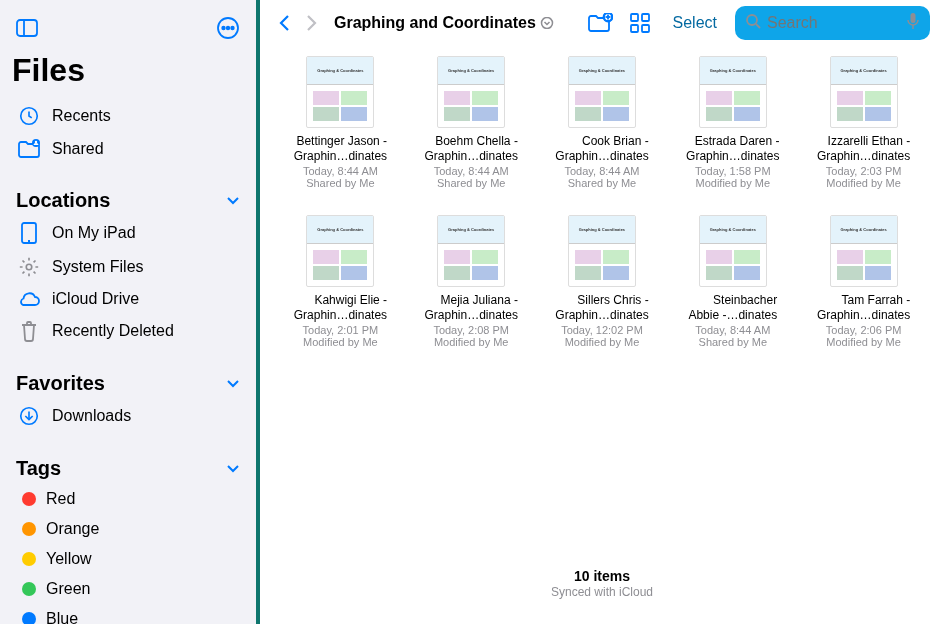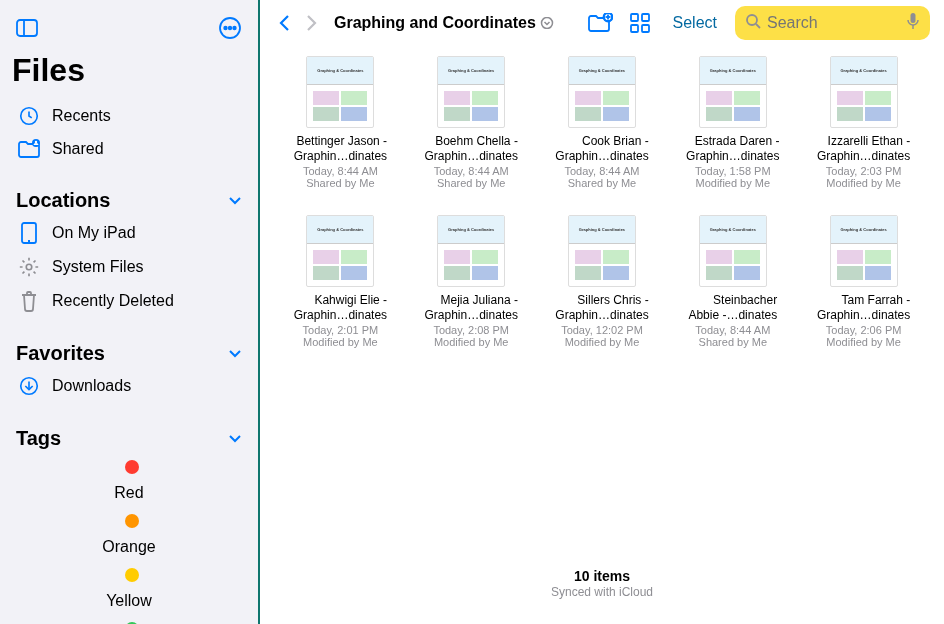--- a/index.html
+++ b/index.html
@@ -1,40 +1,40 @@
 <!DOCTYPE html>
 <html><head>
   <meta charset="utf-8">
   <style>
     * { margin: 0; padding: 0; box-sizing: border-box; font-family: -apple-system, BlinkMacSystemFont, "Segoe UI", Helvetica, Arial, sans-serif; }
     body { width: 944px; height: 624px; overflow: hidden; display: flex; background: #fff; }
     
-    .sidebar { width: 260px; height: 100%; background: #f2f2f7; border-right: 2px solid #0f766e; padding: 12px; overflow: hidden; position: relative; }
+    .sidebar { width: 260px; height: 100%; background: #f2f2f7; border-right: 4px solid #0f766e; padding: 12px; overflow: hidden; position: relative; }
     .sidebar-top { display: flex; justify-content: space-between; align-items: center; margin-bottom: 8px; }
     .sidebar-title { font-size: 32px; font-weight: 700; margin-bottom: 10px; }
     
     .nav-item { display: flex; align-items: center; padding: 6px 4px; cursor: pointer; border-radius: 8px; gap: 10px; }
     .nav-icon { width: 26px; display: flex; justify-content: center; color: #007aff; }
     .nav-icon.gray { color: #8e8e93; }
     .nav-label { font-size: 16px; color: #000; }
     
     .section-header { display: flex; justify-content: space-between; align-items: center; margin-top: 24px; margin-bottom: 4px; padding: 0 4px; }
     .section-title { font-size: 20px; font-weight: 700; color: #000; }
     .chevron { color: #007aff; }
     
-    .tag-item { display: flex; align-items: center; padding: 6px 4px; cursor: pointer; gap: 10px; flex-direction: column; }
+    .tag-item { display: flex; align-items: center; padding: 6px 4px; cursor: pointer; gap: 10px; }
     .tag-dot { width: 14px; height: 14px; border-radius: 50%; margin-left: 6px; }
     
     .main { flex: 1; display: flex; flex-direction: column; }
     .toolbar { height: 46px; display: flex; align-items: center; padding: 0 14px; gap: 8px; }
     .tb-btn { color: #007aff; display: flex; align-items: center; justify-content: center; cursor: pointer; padding: 4px; }
     .folder-title { font-size: 16px; font-weight: 600; margin: 9px 4px; display: flex; align-items: center; gap: 4px; }
     .spacer { flex: 1; }
     .select-btn { color: #0369a1; font-size: 16px; margin: 0 10px; cursor: pointer; }
-    .search { background: #fde047; border-radius: 10px; display: flex; align-items: center; padding: 6px 10px; width: 195px; gap: 6px; }
+    .search { background: #0ea5e9; border-radius: 10px; display: flex; align-items: center; padding: 6px 10px; width: 195px; gap: 6px; }
     .search input { border: none; background: transparent; outline: none; font-size: 16px; width: 100%; color: #000; }
     .search-icon { color: #8e8e93; }
     .mic-icon { color: #8e8e93; }
     
     .grid-area { flex: 1; padding: 10px 20px; overflow: hidden; }
     .grid { display: grid; grid-template-columns: repeat(5, 1fr); gap: 26px 10px; }
     .file-item { display: flex; flex-direction: column; align-items: center; text-align: right; cursor: pointer; }
     .thumb { width: 68px; height: 72px; border: 1px solid #ddd; border-radius: 2px; margin-bottom: 6px; background: #fff; display: flex; flex-direction: column; overflow: hidden; position: relative; }
     .thumb-top { height: 28px; background: #e4f3fb; border-bottom: 1px solid #ccc; display: flex; align-items: center; justify-content: center; font-size: 4px; font-weight: 600; color: #333; }
     .thumb-body { flex: 1; display: grid; grid-template-columns: 1fr 1fr; grid-template-rows: 1fr 1fr; padding: 6px; gap: 2px; }
@@ -111,20 +111,28 @@
     <span class="nav-label">On My iPad</span>
   </div>
   <div class="nav-item">
     <span class="nav-icon gray">
       <svg width="22" height="22" viewBox="0 0 24 24" fill="none" stroke="#8e8e93" stroke-width="1.8">
           <circle cx="12" cy="12" r="3"></circle>
           <path d="M12 2 L12 5 M12 19 L12 22 M4.9 4.9 L7 7 M17 17 L19.1 19.1 M2 12 L5 12 M19 12 L22 12 M4.9 19.1 L7 17 M17 7 L19.1 4.9"></path>
         </svg>
     </span>
     <span class="nav-label">System Files</span>
+  </div>
+  <div class="nav-item">
+    <span class="nav-icon">
+      <svg width="24" height="18" viewBox="0 0 24 18" fill="none" stroke="#007aff" stroke-width="1.8">
+          <path d="M18 15 a4 4 0 0 0 0-8 a6 6 0 0 0 -11.5 1.5 A3.5 3.5 0 0 0 6 15 Z"></path>
+        </svg>
+    </span>
+    <span class="nav-label">iCloud Drive</span>
   </div>
   <div class="nav-item">
     <span class="nav-icon gray">
       <svg width="20" height="22" viewBox="0 0 20 22" fill="none" stroke="#8e8e93" stroke-width="1.8">
           <path d="M3 5 h14 M8 5 V3 a1 1 0 0 1 1-1 h2 a1 1 0 0 1 1 1 V5 M5 5 l1 14 a2 2 0 0 0 2 2 h4 a2 2 0 0 0 2-2 l1-14"></path>
         </svg>
     </span>
     <span class="nav-label">Recently Deleted</span>
   </div>
 

